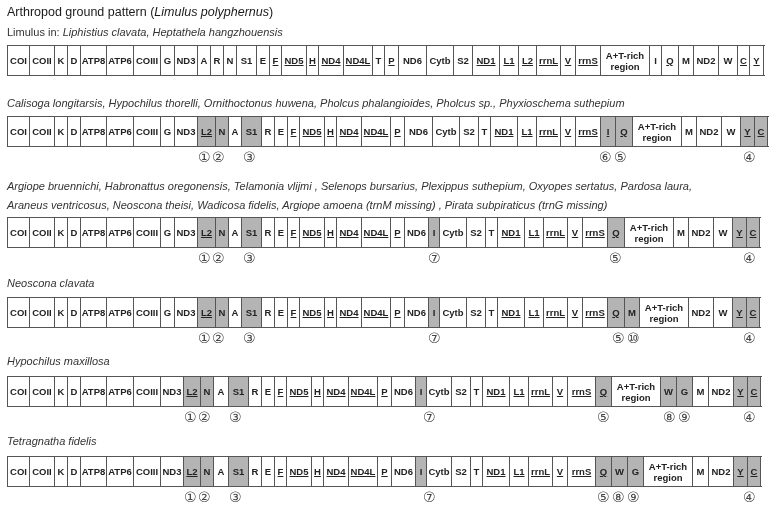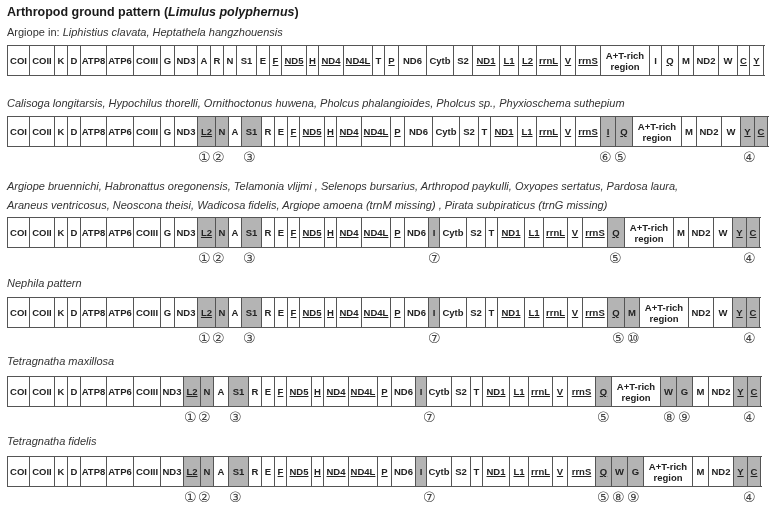--- a/index.html
+++ b/index.html
@@ -1,42 +1,42 @@
 <!DOCTYPE html>
 <html><head>
 <meta charset="utf-8">
 <style>
   html, body { margin:0; padding:0; background:#ffffff; }
   body { width:769px; height:517px; position:relative; overflow:hidden;
          font-family:"Liberation Sans", sans-serif; color:#1a1a1a; }
-  .title { position:absolute; left:7px; top:5px; font-size:12.5px; font-weight:bold; }
+  .title { position:absolute; left:7px; top:5px; font-size:12.5px; font-weight:normal; }
   .title i { font-style:italic; }
   .caption { position:absolute; left:7px; font-size:11px; font-style:italic; color:#333; white-space:nowrap; }
   .caption .up { font-style:normal; }
   .row { position:absolute; left:7px; height:31px; border-top:1.5px solid #555; border-bottom:1.5px solid #555; border-left:1.5px solid #555; box-sizing:border-box; display:flex; }
   .cell { box-sizing:border-box; border-right:1.5px solid #555; height:100%; display:flex; align-items:center; justify-content:center;
           font-size:9.5px; font-weight:bold; text-align:center; line-height:11px; background:#fff; color:#222; white-space:pre-line; }
   .cell.shade { background:#b4b4b4; }
   .cell.u span { text-decoration:underline; }
   .mark { position:absolute; font-size:14px; color:#444; font-family:"DejaVu Sans", sans-serif; line-height:14px; }
 </style>
 </head>
 <body>
 
 <div class="title">
   <span>Arthropod ground pattern (</span><i>Limulus polyphernus</i><span>)</span>
 </div>
 
 <div id="captions">
-    <div class="caption" style="top: 26px;"><span class="up">Argiope in: </span><span>Liphistius clavata, Heptathela hangzhouensis</span></div>
+    <div class="caption" style="top: 26px;"><span class="up">Limulus in: </span><span>Liphistius clavata, Heptathela hangzhouensis</span></div>
     <div class="caption" style="top: 97px;"><span>Calisoga longitarsis, Hypochilus thorelli, Ornithoctonus huwena, Pholcus phalangioides, Pholcus sp., Phyxioschema suthepium</span></div>
-    <div class="caption" style="top: 180px;"><span>Argiope bruennichi, Habronattus oregonensis, Telamonia vlijmi , Selenops bursarius, Arthropod paykulli, Oxyopes sertatus, Pardosa laura,</span></div>
+    <div class="caption" style="top: 180px;"><span>Argiope bruennichi, Habronattus oregonensis, Telamonia vlijmi , Selenops bursarius, Plexippus suthepium, Oxyopes sertatus, Pardosa laura,</span></div>
     <div class="caption" style="top: 199px;"><span>Araneus ventricosus, Neoscona theisi, Wadicosa fidelis, Argiope amoena (trnM missing) , Pirata subpiraticus (trnG missing)</span></div>
-    <div class="caption" style="top: 277px;"><span>Nephila pattern</span></div>
-    <div class="caption" style="top: 355px;"><span>Tetragnatha maxillosa</span></div>
+    <div class="caption" style="top: 277px;"><span>Neoscona clavata</span></div>
+    <div class="caption" style="top: 355px;"><span>Hypochilus maxillosa</span></div>
     <div class="caption" style="top: 435px;"><span>Tetragnatha fidelis</span></div>
   </div>
 <div id="rows">
     <div class="row" style="top: 45px; width: 758px;">
       <div class="cell" style="width: 22px;"><span>COI</span></div>
       <div class="cell" style="width: 25px;"><span>COII</span></div>
       <div class="cell" style="width: 13px;"><span>K</span></div>
       <div class="cell" style="width: 13px;"><span>D</span></div>
       <div class="cell" style="width: 26px;"><span>ATP8</span></div>
       <div class="cell" style="width: 27px;"><span>ATP6</span></div>

